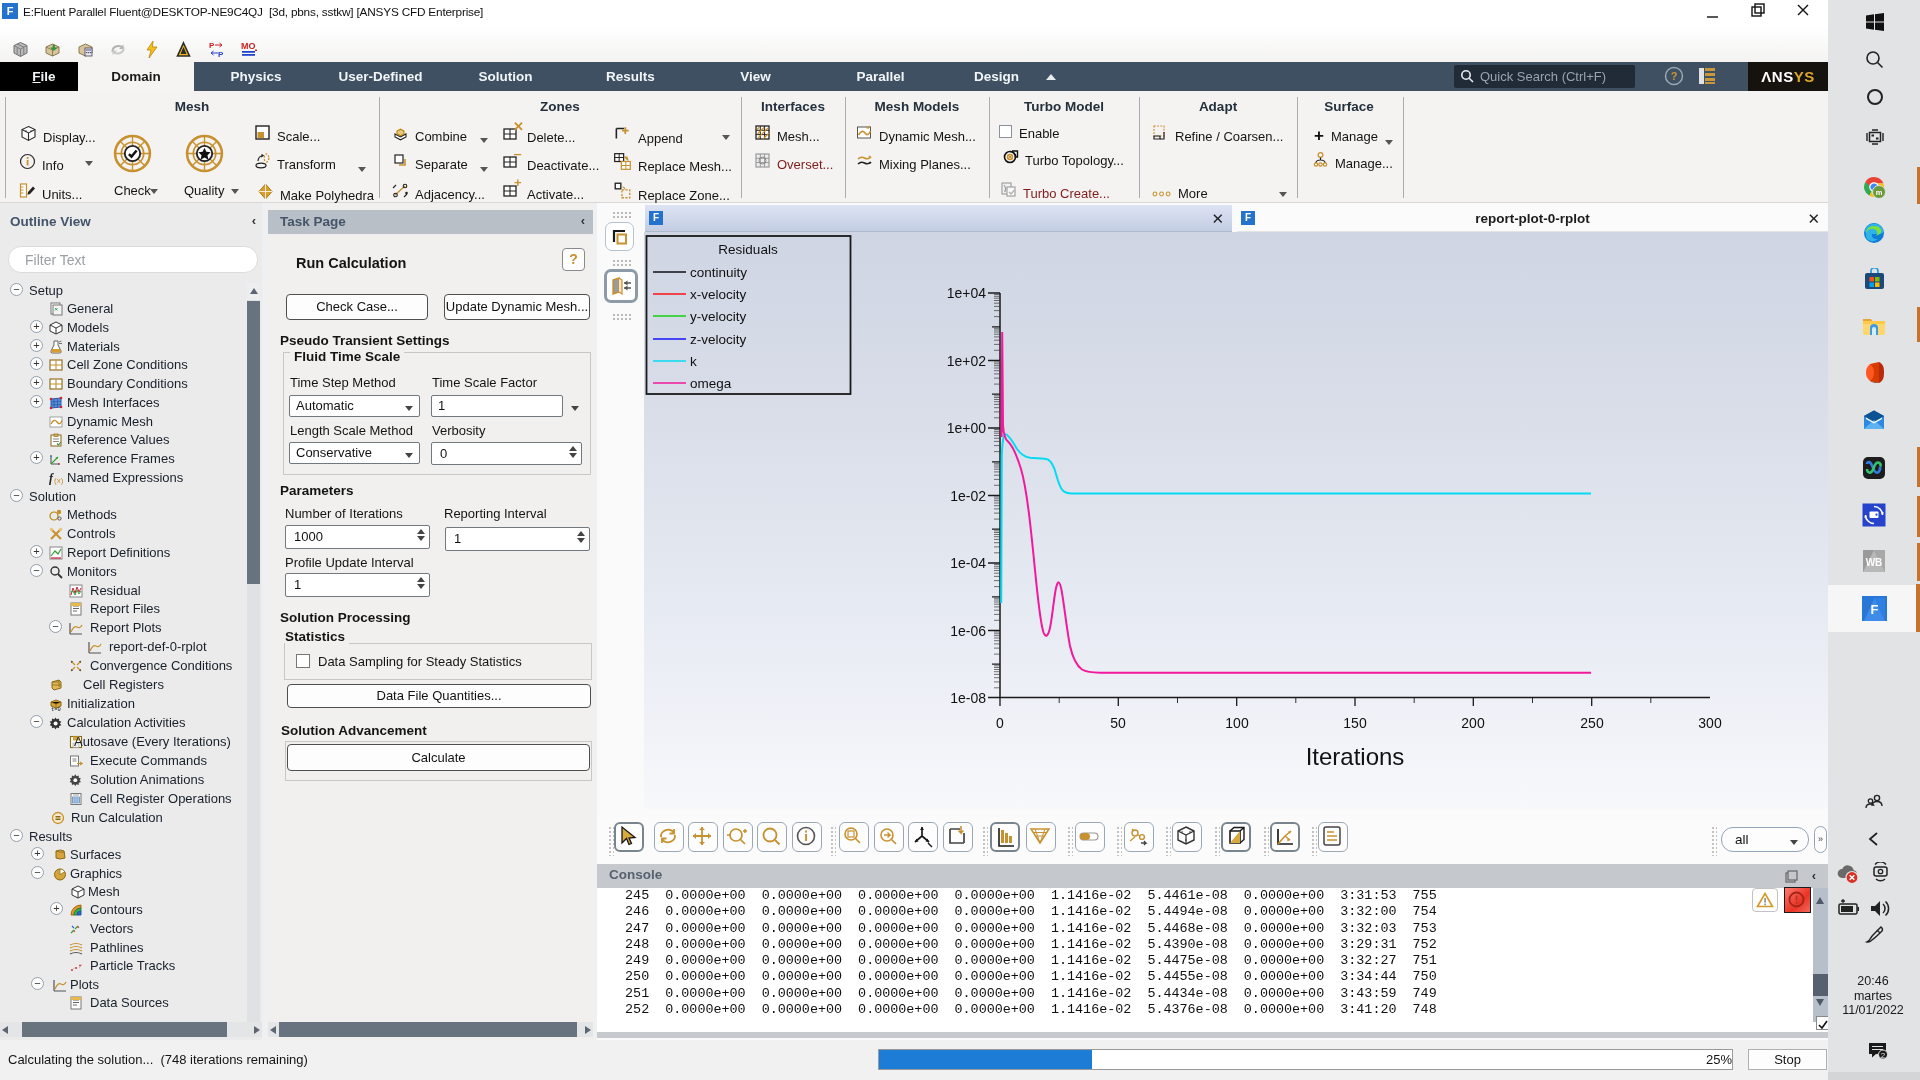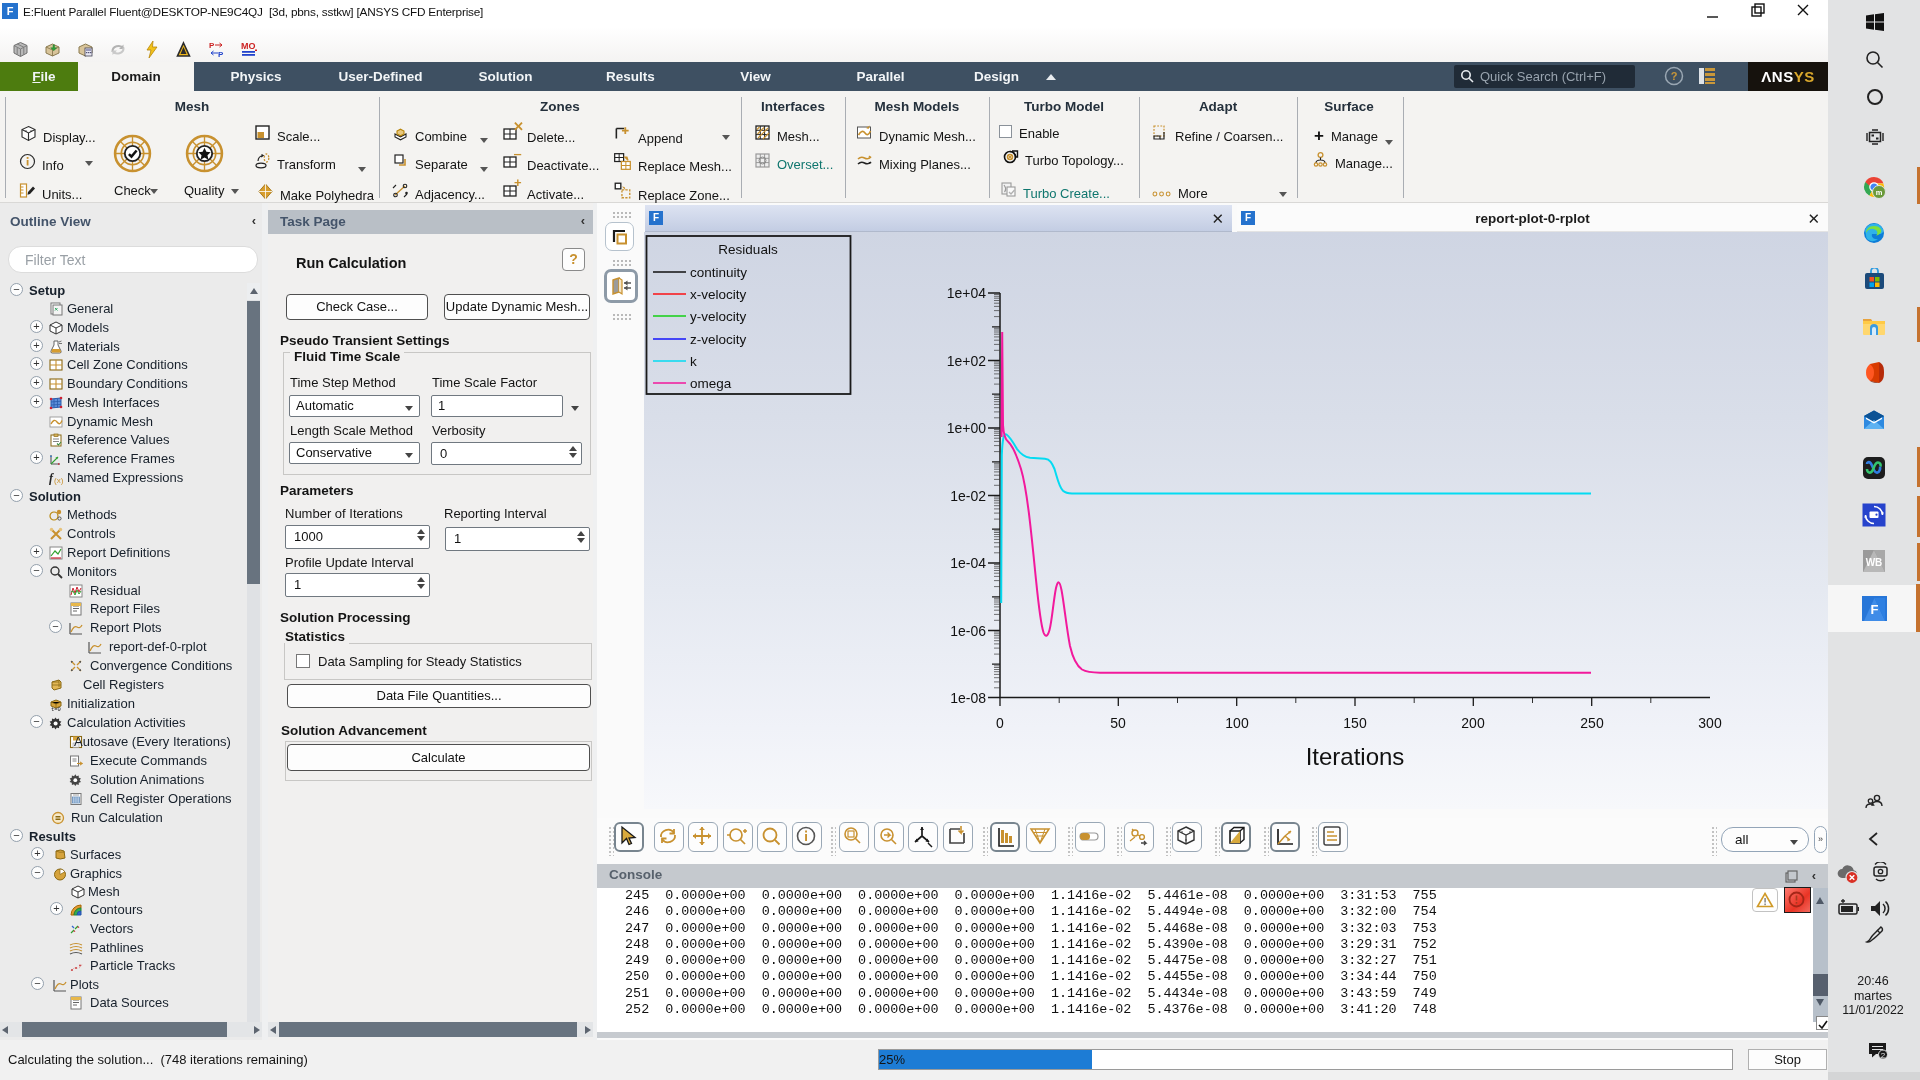--- a/index.html
+++ b/index.html
@@ -20,31 +20,31 @@
 #tab-domain { background:#f5f4f2; color:#1a1a1a; }
 #qsearch { left:1454px; top:3px; width:181px; height:23px; background:#202b37; border-radius:2px; color:#98a3ae; font-size:13px; line-height:23px; }
 #ansyslogo { left:1748px; top:0; width:80px; height:29px; background:#16120d; text-align:center; line-height:29px; font-size:15px; font-weight:bold; color:#fff; letter-spacing:0.5px; }
 #ansyslogo span { color:#d9a72c; }
 
 
 #ribbon { left:0; top:91px; width:1828px; height:112px; background:#f4f3f1; border-bottom:1px solid #d9d8d6; }
 .rsep { position:absolute; top:6px; height:101px; width:1px; background:#a9adb3; }
 .rgrouptitle { position:absolute; top:8px; font-size:13.5px; font-weight:bold; color:#24303c; transform:translateX(-50%); white-space:nowrap; }
 .ritem { position:absolute; font-size:13px; color:#141414; white-space:nowrap; }
-.ritem.gray { color:#0f766e; }
+.ritem.gray { color:#7f1d1d; }
 .dropd { position:absolute; width:0; height:0; border-left:4px solid transparent; border-right:4px solid transparent; border-top:5px solid #555; }
 
 
 #outline { left:0; top:203px; width:262px; height:837px; background:#ebebeb; }
 #outline-head, #task-head { font-size:13.5px; font-weight:bold; color:#44546a; }
 #taskpanel { left:268px; top:203px; width:325px; height:837px; background:#f1f0ef; }
 .phead { position:absolute; left:0; top:7px; width:100%; height:24px; line-height:24px; }
 .chev { position:absolute; top:10px; font-size:13px; color:#333; font-weight:bold; }
 .treerow { position:absolute; left:0; height:19px; line-height:19px; font-size:13px; color:#17202b; white-space:nowrap; }
-.treerow b { font-weight:bold; }
+.treerow b { font-weight:normal; }
 .expander { position:absolute; width:13px; height:13px; border:1px solid #94a0ac; border-radius:50%; background:#fdfdfd; color:#333; font-size:11px; line-height:11px; text-align:center; top:2px; }
 .ticon { position:absolute; top:3px; width:14px; height:14px; }
 
 
 .tp-label { position:absolute; font-size:13px; color:#141414; white-space:nowrap; }
 .tp-h { position:absolute; font-size:13.5px; font-weight:bold; color:#141414; white-space:nowrap; }
 .tp-btn { position:absolute; background:#fdfdfd; border:1px solid #4f4f4f; border-radius:4px; font-size:13px; color:#111; text-align:center; }
 .tp-box { position:absolute; background:#fff; border:1px solid #707880; border-radius:2px; font-size:13px; color:#111; }
 .tp-group { position:absolute; border:1px solid #c8c7c5; border-top:1px solid #c8c7c5; }
 .spin { position:absolute; right:2px; top:0px; width:12px; }
@@ -133,21 +133,21 @@
       </svg>
     <svg class="abs" style="left:241px;top:41px" width="17" height="17" viewBox="0 0 17 17">
         <text x="0" y="8" font-size="9" font-weight="bold" fill="#cc2222" font-family="Liberation Sans">MO</text>
         <rect x="1" y="10" width="13" height="1.8" fill="#2244cc"></rect>
         <rect x="1" y="13" width="13" height="1.8" fill="#2244cc"></rect>
         <rect x="14" y="8.5" width="2" height="1.5" fill="#cc2222"></rect>
       </svg>
   </div>
 
   <div class="abs" id="ribbontabs">
-    <div class="rtab" style="left:0;width:88px;background:#4d7c0f;"><u>F</u>ile</div>
+    <div class="rtab" style="left:0;width:88px;background:#000000;"><u>F</u>ile</div>
     <div class="rtab" id="tab-domain" style="left:78px;width:116px;">Domain</div>
     <div class="rtab" style="left:194px;width:124px;">Physics</div>
     <div class="rtab" style="left:318px;width:125px;">User-Defined</div>
     <div class="rtab" style="left:443px;width:125px;">Solution</div>
     <div class="rtab" style="left:568px;width:125px;">Results</div>
     <div class="rtab" style="left:693px;width:125px;">View</div>
     <div class="rtab" style="left:818px;width:125px;">Parallel</div>
     <div class="rtab" style="left:943px;width:107px;">Design</div>
     <div style="position:absolute;left:1046px;top:12px;width:0;height:0;border-left:5px solid transparent;border-right:5px solid transparent;border-bottom:6px solid #e8ecef;"></div>
     <div class="abs" id="qsearch"><svg style="position:absolute;left:6px;top:4px" width="15" height="15" viewBox="0 0 15 15">
@@ -1014,21 +1014,21 @@
             <path d="M2 6 L5 9 L10 2" fill="none" stroke="#111" stroke-width="1.6"></path>
           </svg></div>
       <div class="abs" style="left:0;top:168px;width:1231px;height:6px;background:#c6cacf;"></div>
     </div>
   </div>
 
   <div class="abs" id="statusbar">
     <span style="position:absolute;left:8px;top:12px;">Calculating the solution...&nbsp; (748 iterations remaining)</span>
     <div style="position:absolute;left:878px;top:9px;width:855px;height:21px;background:#fff;border:1px solid #9a9a9a;">
       <div style="position:absolute;left:0;top:0;width:213px;height:19px;background:#1d7cd5;"></div>
-      <span style="position:absolute;left:0;width:100%;text-align:left;top:2px;">25%</span>
+      <span style="position:absolute;left:0;width:100%;text-align:right;top:2px;">25%</span>
     </div>
     <div style="position:absolute;left:1748px;top:9px;width:79px;height:21px;background:#fdfdfd;border:1px solid #b0b0b0;text-align:center;line-height:19px;">Stop</div>
   </div>
 
   <div class="abs" id="taskbar"></div>
   <div class="abs" id="taskbaricons">
     <div class="abs" style="left:1828px;top:585px;width:88px;height:47px;background:#f6f6f6;"></div>
     <div class="tbbar" style="top:167px;height:37px"></div>
     <div class="tbbar" style="top:307px;height:35px"></div>
     <div class="tbbar" style="top:447px;height:40px"></div>

